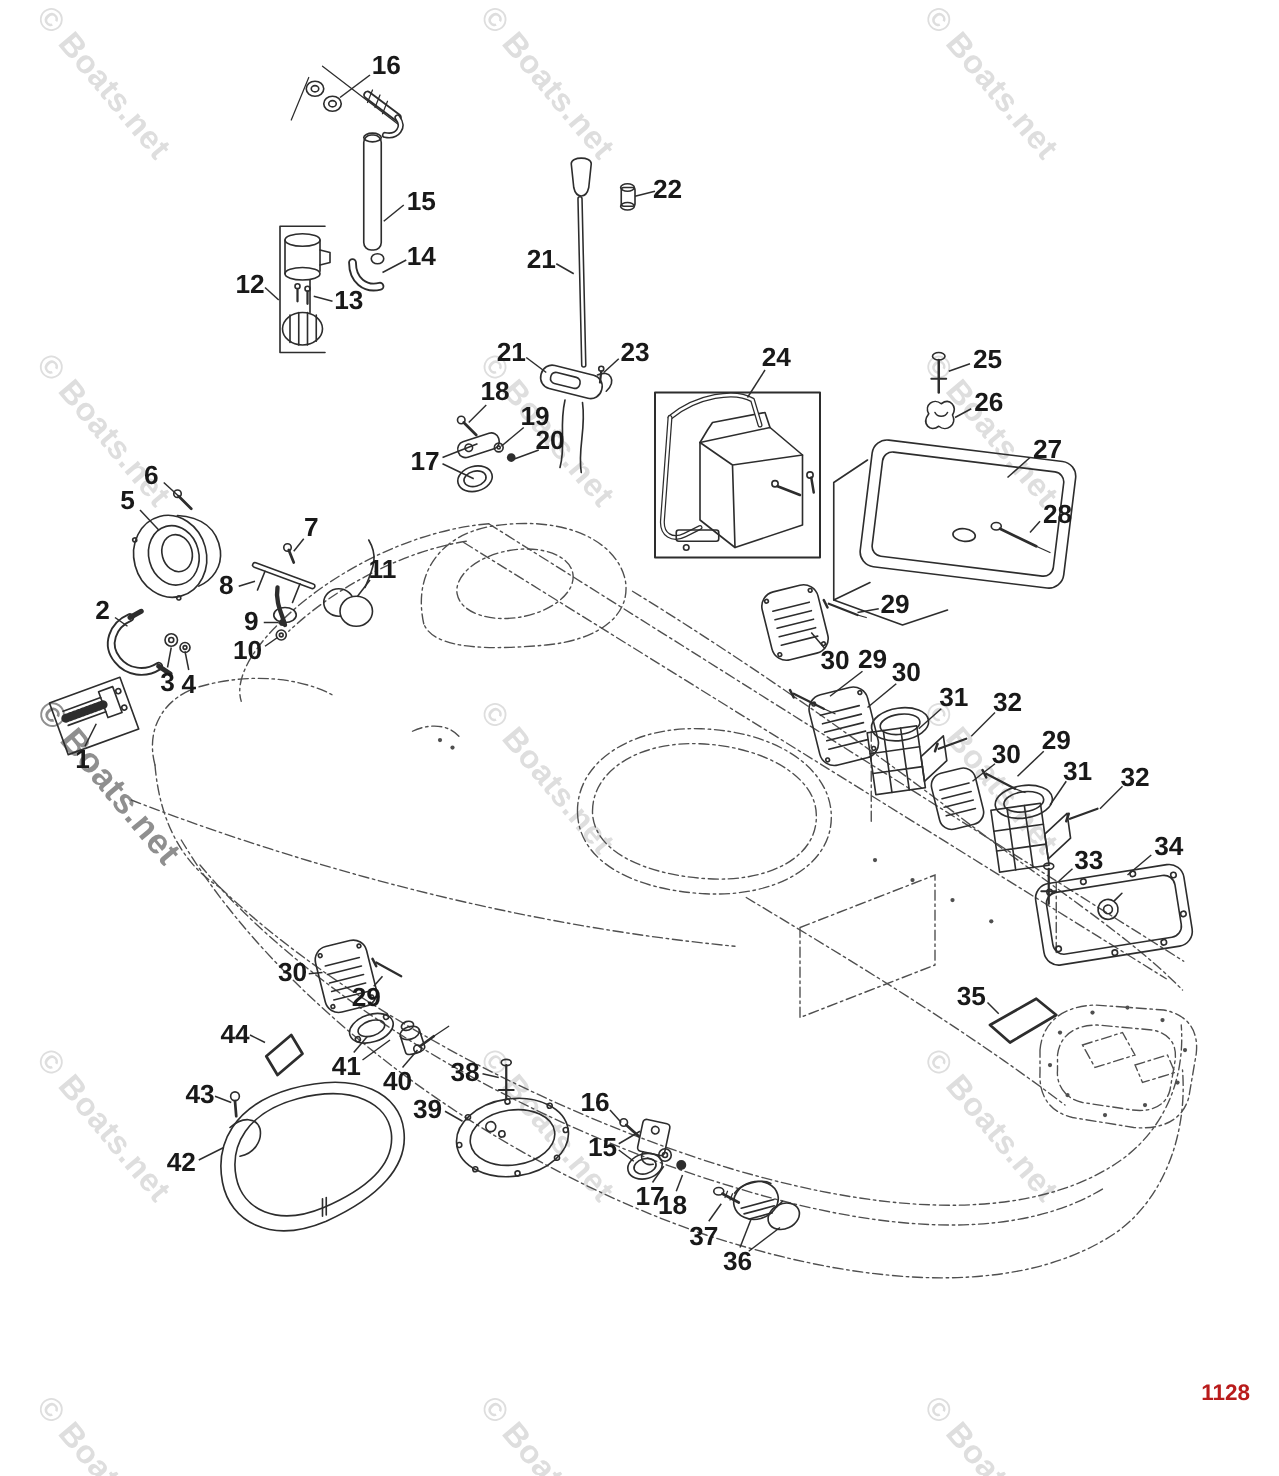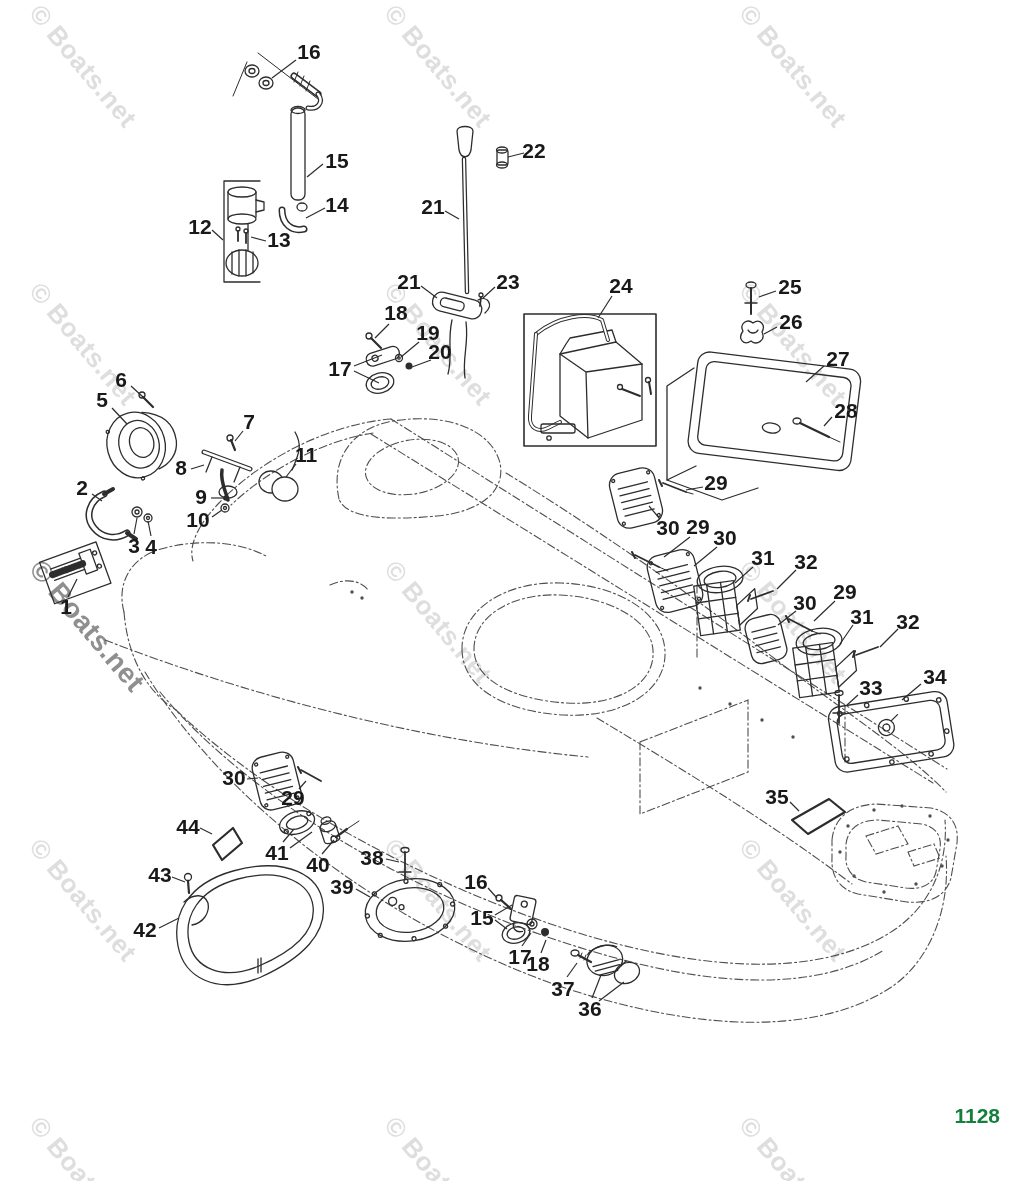--- a/index.html
+++ b/index.html
@@ -4,21 +4,21 @@
 <style>
   html,body{margin:0;padding:0;background:#ffffff;}
   .page{position:relative;width:1023px;height:1181px;background:#fff;overflow:hidden;
         font-family:"Liberation Sans",sans-serif;}
   .page svg{position:absolute;left:0;top:0;}
   .wm{font-family:"Liberation Sans",sans-serif;font-weight:700;font-size:26px;letter-spacing:.5px;}
   .wm-dark{font-size:28px;}
   .callout{font-family:"Liberation Sans",sans-serif;font-weight:700;font-size:21px;fill:#191919;}
   .leader{stroke:#2d2d2d;stroke-width:1.2;}
   .pageno{position:absolute;left:930px;top:1104px;width:70px;text-align:right;
-          font-weight:700;font-size:21px;color:#15803d;}
+          font-weight:700;font-size:18px;color:#b91c1c;}
 </style>
 </head>
 <body>
 
 <div class="page">
 <svg width="1023" height="1181" viewBox="0 0 1023 1181">
 
   <g id="watermark-layer">
         <text transform="translate(28 14) rotate(50)" class="wm" fill="#dedede">© Boats.net</text>
         <text transform="translate(383 14) rotate(50)" class="wm" fill="#dedede">© Boats.net</text>

